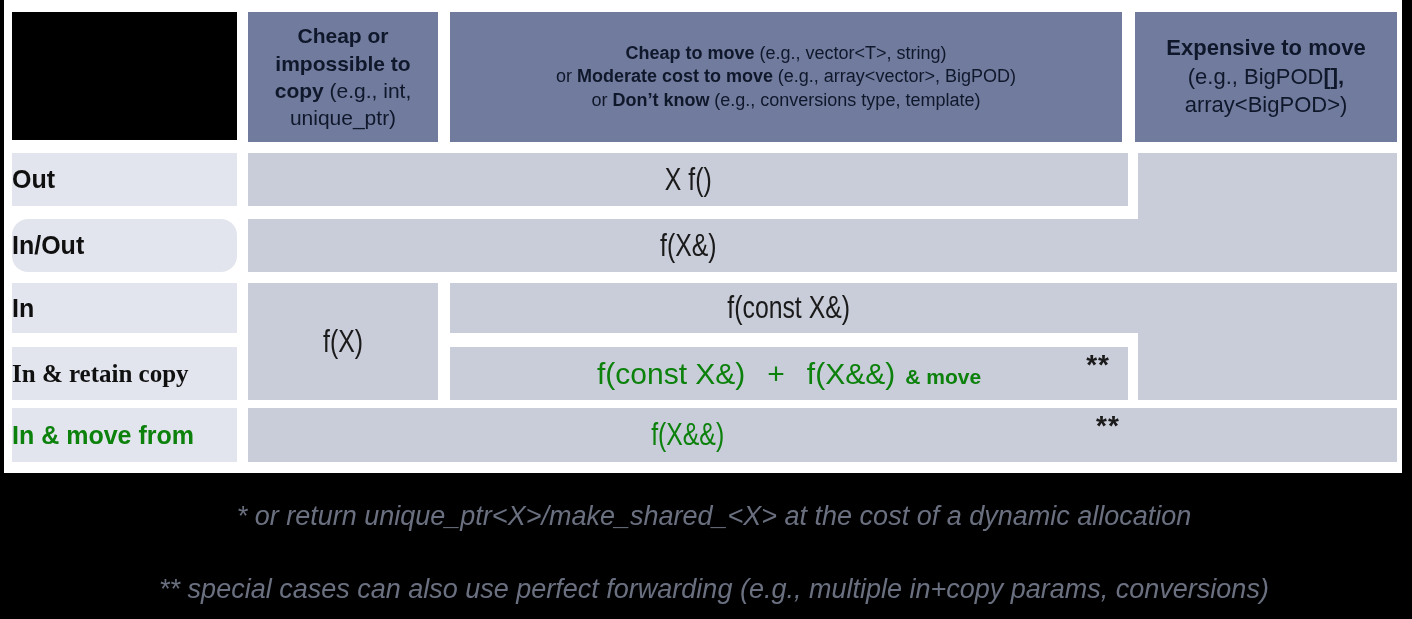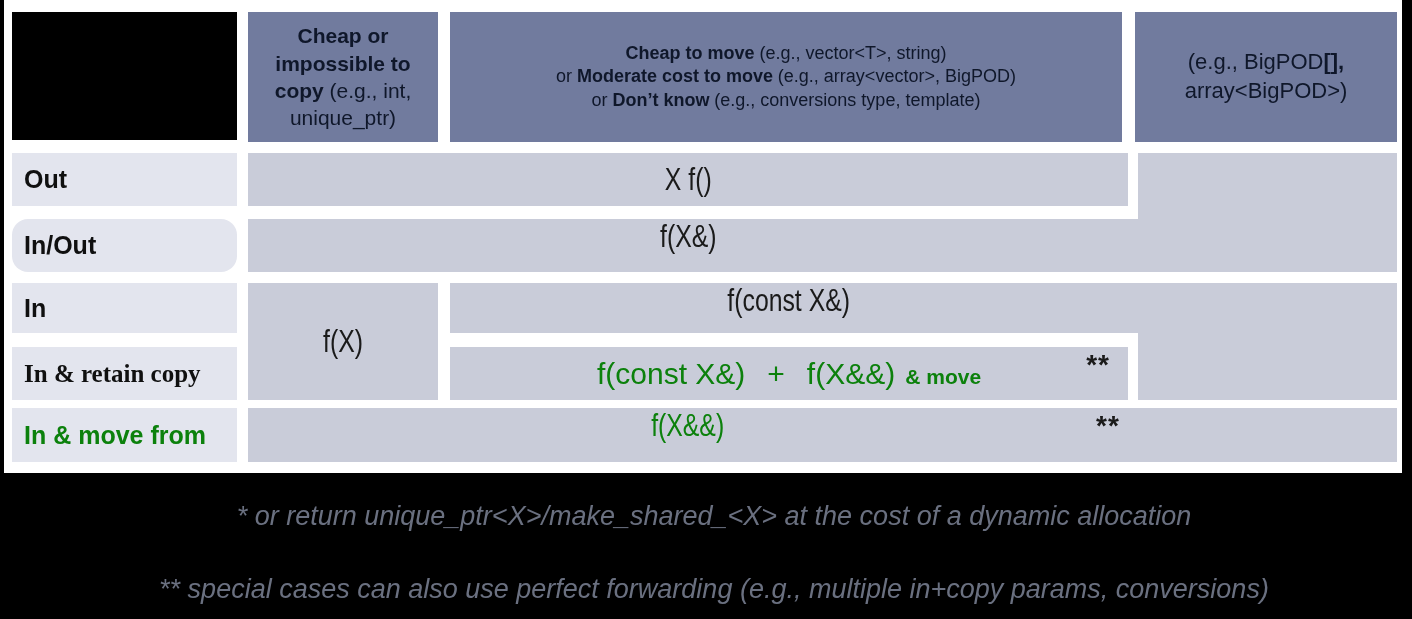--- a/index.html
+++ b/index.html
@@ -17,42 +17,42 @@
   .fn2{margin-top:42px;}
   
   .corner{left:12px;top:12px;width:225px;height:128px;background:#000;}
   .hdr{background:#717b9e;color:#0f172a;display:flex;flex-direction:column;
        justify-content:center;text-align:center;font-size:21px;line-height:1.3;}
   .h-cheapcopy{left:248px;top:12px;width:190px;height:130px;}
   .h-cheapmove{left:450px;top:12px;width:672px;height:130px;font-size:18px;}
   .h-expensive{left:1135px;top:12px;width:262px;height:130px;font-size:22px;}
   .b{font-weight:bold;}
   .sp{margin-right:0.27em;}
-  .lbl{background:#e3e5ee;display:flex;align-items:center;padding-left:12px;
+  .lbl{background:#e3e5ee;display:flex;align-items:center;
        box-sizing:border-box;font-weight:bold;font-size:25px;color:#101010;}
   .rl-out   {left:12px;top:153px;width:225px;height:53px;}
   .rl-inout {left:12px;top:219px;width:225px;height:53px;border-radius:16px;}
   .rl-in    {left:12px;top:283px;width:225px;height:50px;}
   .rl-retain{left:12px;top:347px;width:225px;height:53px;font-family:Liberation Serif, serif;}
   .rl-move  {left:12px;top:408px;width:225px;height:54px;}
   .green{color:#0c810c;}
   .cell{background:#c9ccd9;}
   .code{display:flex;align-items:center;justify-content:center;
         font-size:31px;color:#1a1a1a;}
   .narrow{display:inline-block;transform:scaleX(0.8);}
   .c-out   {left:248px;top:153px;width:880px;height:53px;}
   .c-rightA{left:1138px;top:153px;width:259px;height:119px;}
   .c-inout {left:248px;top:219px;width:1149px;height:53px;}
   .c-fx    {left:248px;top:283px;width:190px;height:117px;}
   .c-in    {left:450px;top:283px;width:947px;height:50px;}
   .c-rightB{left:1138px;top:283px;width:259px;height:117px;}
   .c-retain{left:450px;top:347px;width:678px;height:53px;}
   .c-move  {left:248px;top:408px;width:1149px;height:54px;}
   .band{position:absolute;left:0;top:0;height:100%;display:flex;
-        align-items:flex-start;justify-content:center;}
+        align-items:center;justify-content:center;}
   .w880{width:880px;} .w678{width:678px;}
   .stars{position:absolute;top:2px;font-size:28px;font-weight:bold;
          color:#1a1a1a;font-style:normal;letter-spacing:1px;}
   .stars-retain{right:18px;}
   .stars-move{left:848px;}
   .retain-line{font-size:30px;}
   .retain-line .plus{margin:0 22px;}
   .retain-line .small{font-size:21px;font-weight:bold;margin-left:10px;}
 </style>
 </head>
@@ -75,20 +75,21 @@
     </div>
     <div>
       <span class="sp">or</span><span class="b sp">Moderate cost to move</span><span>(e.g., array&lt;vector&gt;, BigPOD)</span>
     </div>
     <div>
       <span class="sp">or</span><span class="b sp">Don’t know</span><span>(e.g., conversions type, template)</span>
     </div>
   </div>
 
   <div class="abs hdr h-expensive">
+    <div class="b">Expensive to move</div>
     <div>
       <span>(e.g., BigPOD</span><span class="b">[],</span>
     </div>
     <div>array&lt;BigPOD&gt;)</div>
   </div>
 
   <div class="abs lbl rl-out">
     <span>Out</span>
   </div>
   <div class="abs lbl rl-inout">

